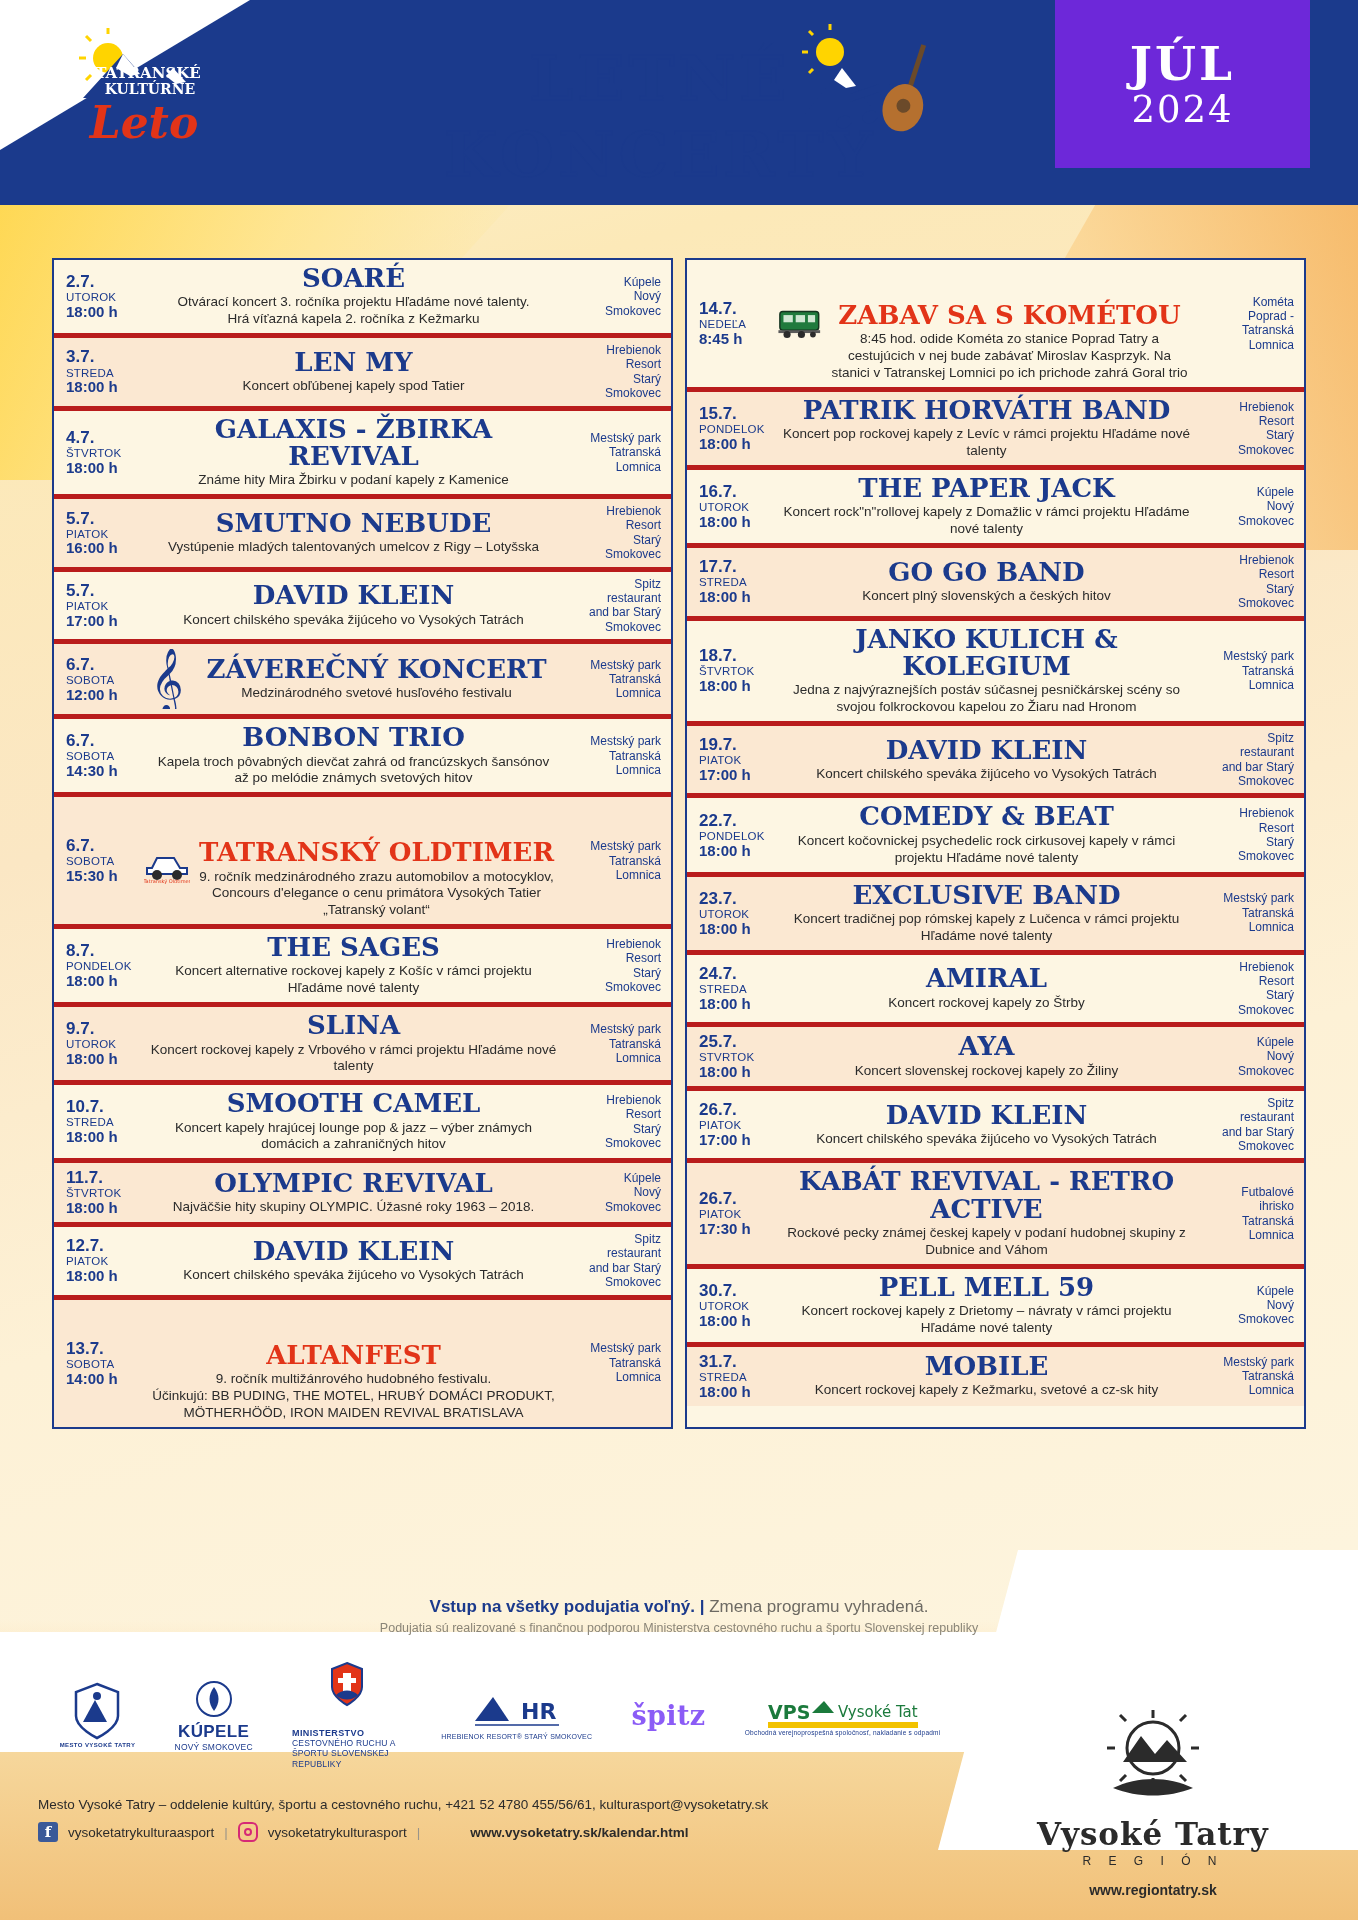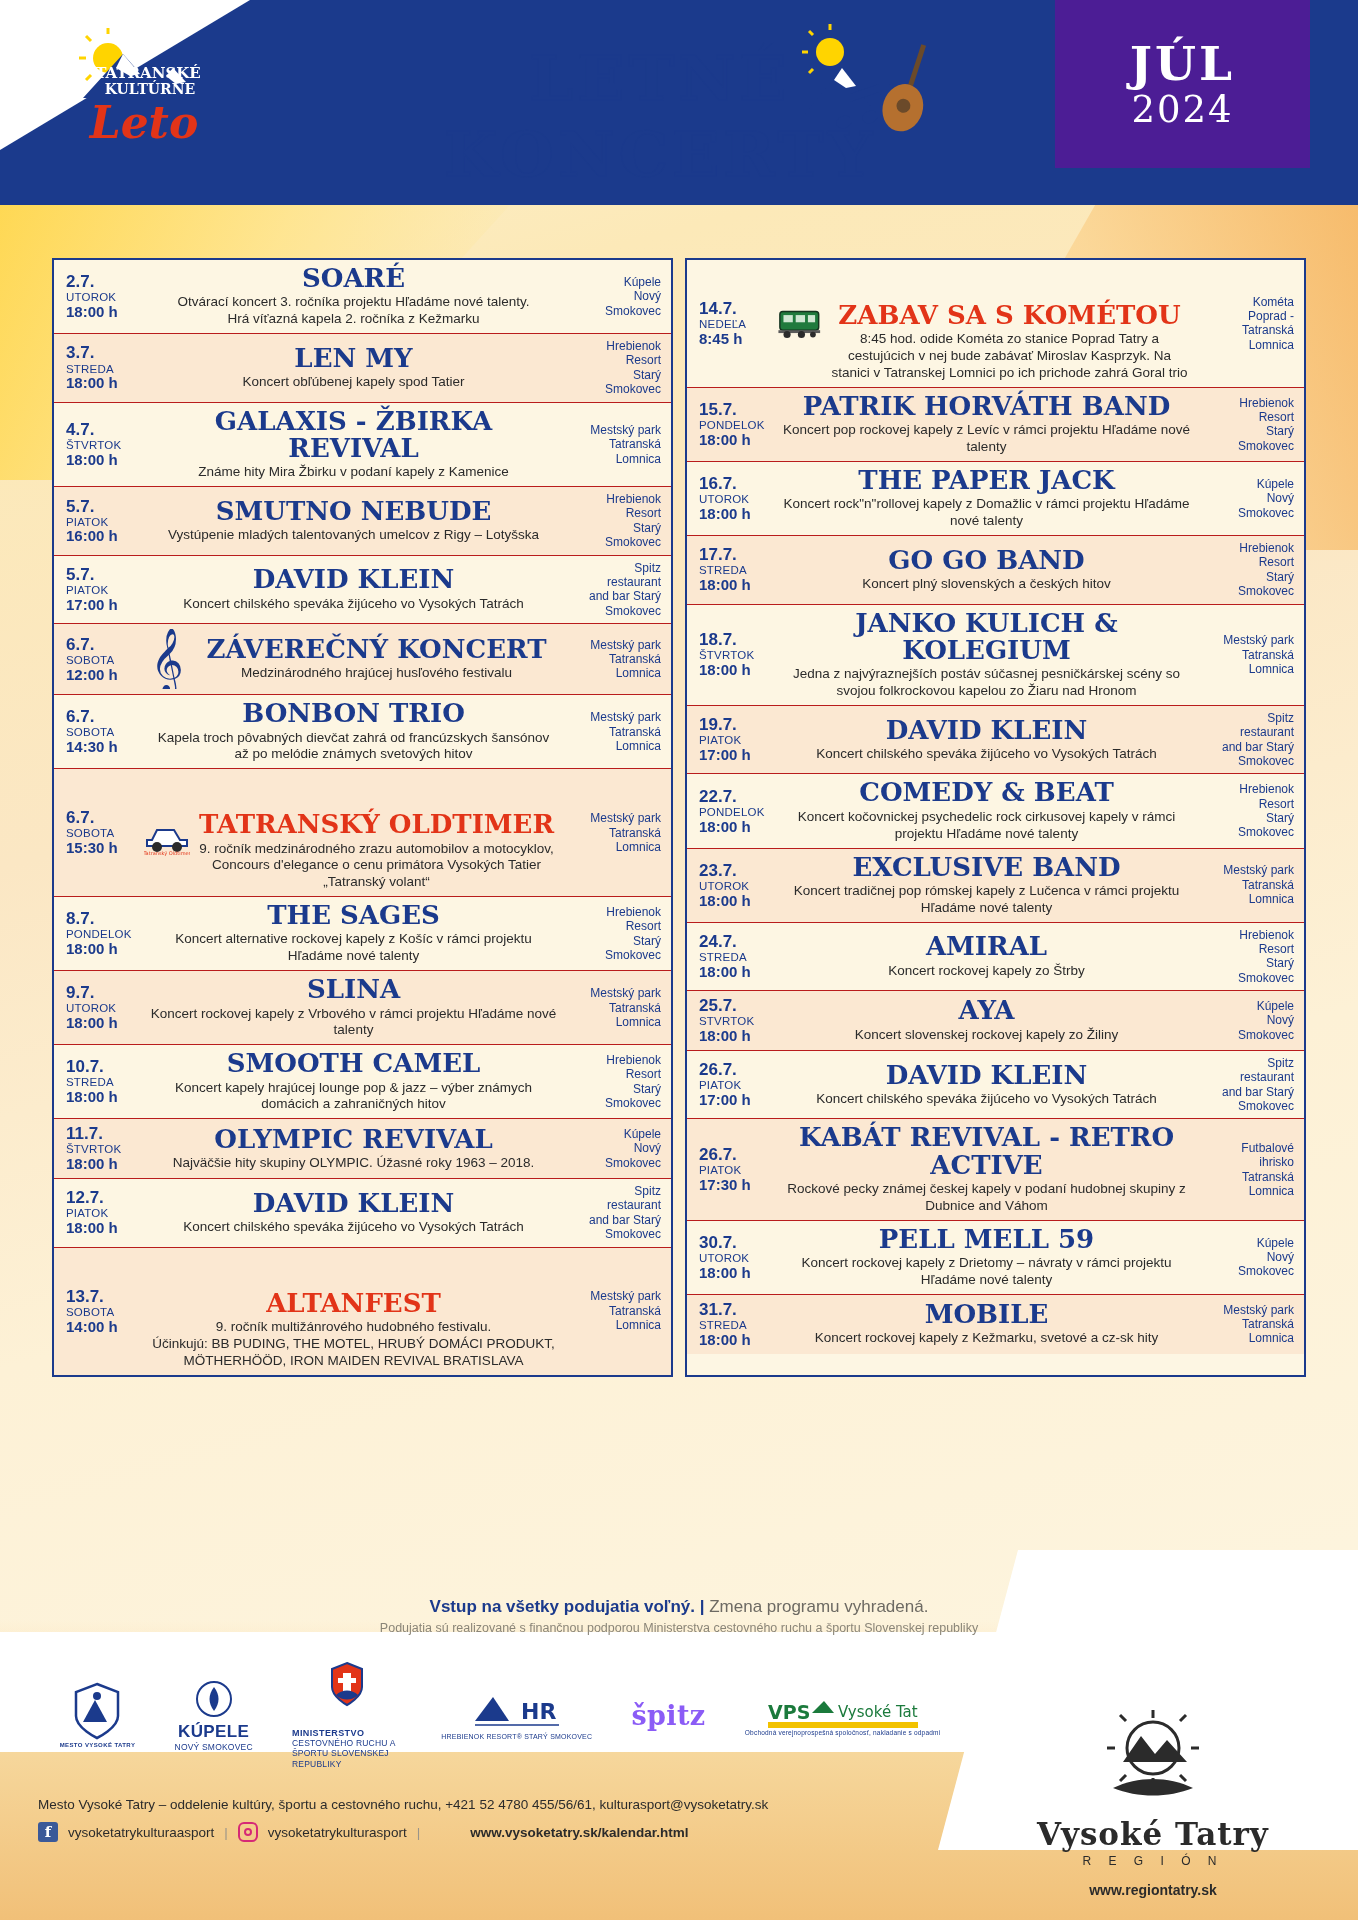--- a/index.html
+++ b/index.html
@@ -35,29 +35,29 @@
   .title-1,.title-2{
     font-family:"DejaVu Serif",serif;font-weight:bold;color:#1b3a8c;
     letter-spacing:4px;line-height:1;
     -webkit-text-stroke:1px #1b3a8c;
   }
   .title-1{font-size:62px;}
   .title-2{font-size:62px;margin-top:14px;}
 
   .head-art{position:absolute;left:800px;top:22px;width:180px;height:130px;}
 
-  .month-box{position:absolute;right:48px;top:0;width:255px;height:168px;background:#4c1d95;
+  .month-box{position:absolute;right:48px;top:0;width:255px;height:168px;background:#6d28d9;
     color:#ffffff;display:flex;flex-direction:column;align-items:center;justify-content:center;}
   .month-box .m{font-family:"DejaVu Serif",serif;font-weight:bold;font-size:47px;letter-spacing:3px;line-height:1;}
   .month-box .y{font-family:"DejaVu Serif",serif;font-size:37px;letter-spacing:2px;margin-top:4px;line-height:1;}
 
   
   .cols{position:absolute;left:52px;top:258px;width:1254px;display:flex;gap:12px;}
   .col{width:621px;border:2px solid #1b3a8c;background:#fdf6e3;box-sizing:border-box;}
-  .ev{display:flex;align-items:center;border-bottom:1px solid #b91c1c;padding:5px 8px;box-sizing:border-box;}
+  .ev{display:flex;align-items:center;border-bottom:5px solid #b91c1c;padding:5px 8px;box-sizing:border-box;}
   .ev:last-child{border-bottom:none;}
   .ev.alt{background:#fbe8d2;}
   .ev.plain{background:#fdf6e3;}
   .ev-date{width:82px;flex:0 0 82px;color:#1b3a8c;line-height:1.12;padding-left:4px;box-sizing:border-box;}
   .ev-date .d{font-weight:bold;font-size:17px;}
   .ev-date .w{font-size:11.5px;letter-spacing:.2px;}
   .ev-date .t{font-weight:bold;font-size:15px;}
   .ev-main{flex:1 1 auto;text-align:center;padding:0 6px;}
   .ev-title{font-family:"DejaVu Serif",serif;font-weight:bold;color:#1b3a8c;font-size:26px;line-height:1.05;}
   .ev-title.red{color:#e23418;margin-top:37px;}
@@ -230,21 +230,21 @@
           <div class="w">SOBOTA</div>
           <div class="t">12:00 h</div>
         </div>
         <div class="ev-ico">
           <svg width="40" height="60" viewBox="0 0 40 60">
             <text x="20" y="50" font-family="DejaVu Serif, serif" font-size="56" fill="#1b3a8c" text-anchor="middle">𝄞</text>
           </svg>
         </div>
         <div class="ev-main">
           <div class="ev-title">ZÁVEREČNÝ KONCERT</div>
-          <div class="ev-desc">Medzinárodného hrajúcej husľového festivalu</div>
+          <div class="ev-desc">Medzinárodného svetové husľového festivalu</div>
         </div>
         <div class="ev-place">Mestský park<br>Tatranská<br>Lomnica</div>
       </div>
       <div class="ev plain">
         <div class="ev-date">
           <div class="d">6.7.</div>
           <div class="w">SOBOTA</div>
           <div class="t">14:30 h</div>
         </div>
         <div class="ev-main">

